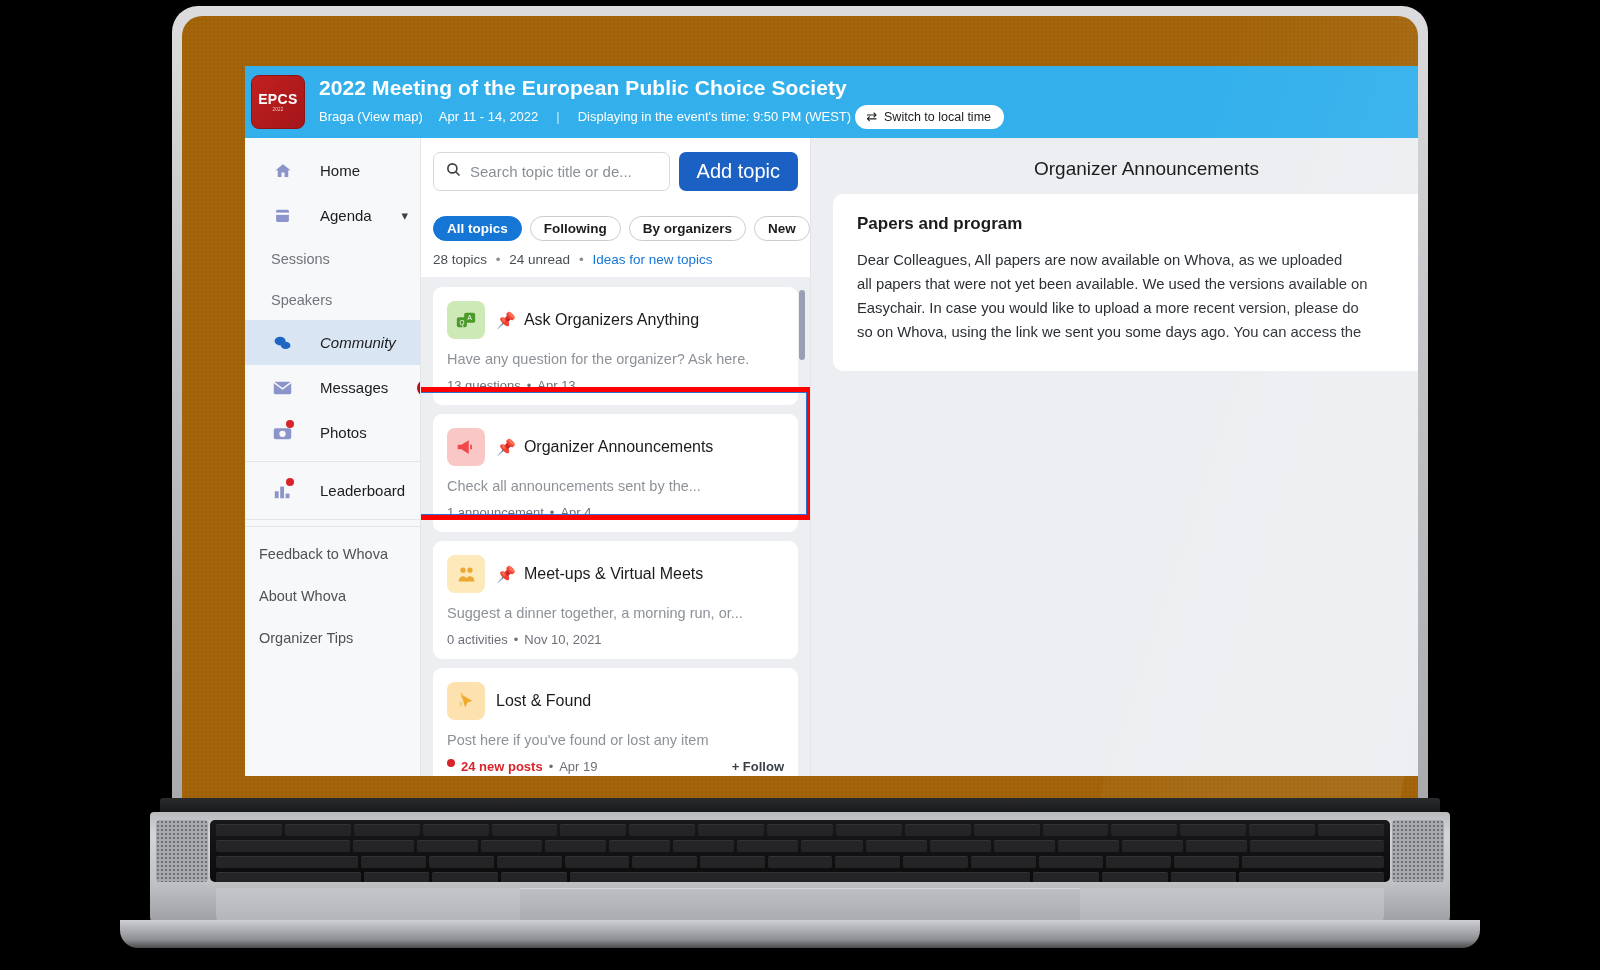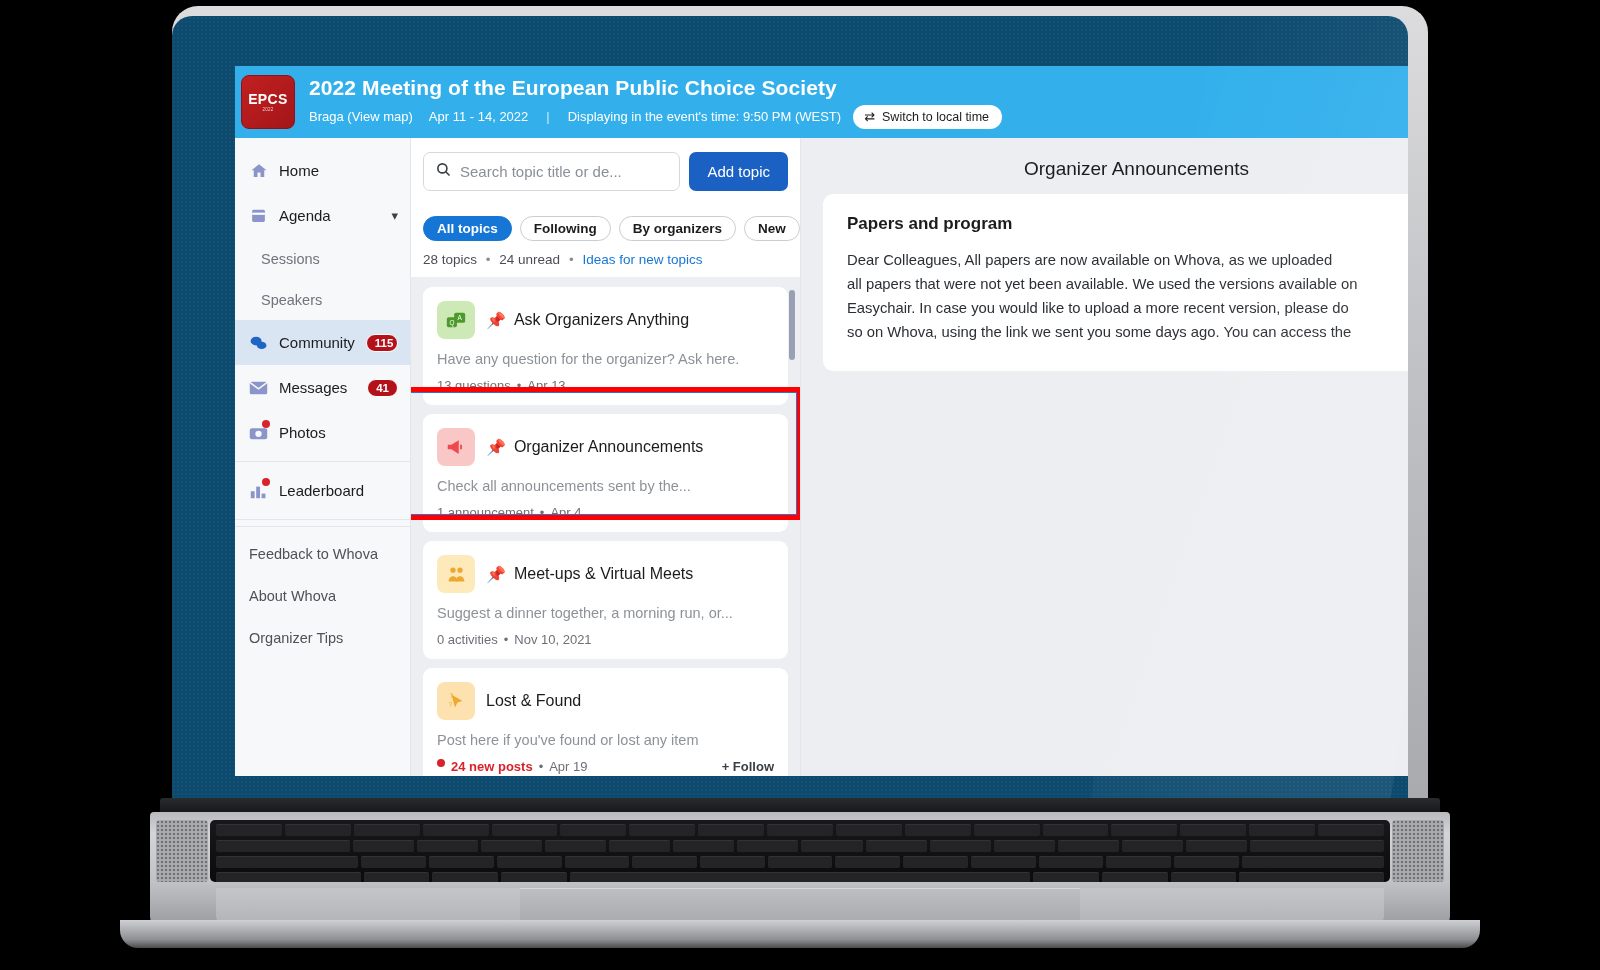--- a/index.html
+++ b/index.html
@@ -14,23 +14,23 @@
   #scene { position: relative; width: 1600px; height: 970px; background: #000; }
 
   .laptop-lid {
     position: absolute; left: 172px; top: 6px;
     width: 1256px; height: 800px;
     background: linear-gradient(180deg,#dcdcde 0%,#c3c4c7 40%,#a9aaad 100%);
     border-radius: 26px 26px 4px 4px;
     box-shadow: 0 2px 6px rgba(0,0,0,.6);
   }
   .laptop-bezel {
-    position: absolute; left: 172px; top: 16px;
+    position: absolute; left: 182px; top: 16px;
     width: 1236px; height: 786px;
-    background: #0c4a6e;
+    background: #a16207;
     border-radius: 20px 20px 2px 2px;
     overflow: hidden;
   }
   .bezel-sheen {
     position: absolute; right: -40px; top: -10px;
     width: 300px; height: 860px;
     background: linear-gradient(100deg, rgba(255,255,255,0) 0%, rgba(255,255,255,.055) 55%, rgba(255,255,255,.07) 100%);
     transform: skewX(-9deg);
     pointer-events: none;
   }
@@ -108,42 +108,42 @@
     border:1px solid #8f1316;
   }
   .logo-main { color:#fff; font-weight:bold; font-size:14px; letter-spacing:.4px; line-height:1; }
   .logo-yr { color:#f3c9c9; font-size:4.5px; line-height:1.1; margin-top:2px; letter-spacing:.2px; }
   .hdr-texts { display:flex; flex-direction:column; gap:5px; }
   .event-title { color:#fff; font-size:21px; font-weight:bold; letter-spacing:.1px; white-space:nowrap; }
   .event-sub { display:flex; align-items:center; gap:0; color:#fff; font-size:13px; white-space:nowrap; }
   .event-sub .loc { margin-right:16px; }
   .event-sub .dates { margin-right:18px; }
   .event-sub .bar { opacity:.75; margin-right:18px; }
-  .event-sub .tz { margin-right:12px; }
+  .event-sub .tz { margin-right:4px; }
   .switch-btn {
     display:inline-flex; align-items:center; gap:7px;
     background:#fff; color:#1b1b1b; font-size:12.5px;
     border-radius:14px; padding:5px 13px 5px 11px; white-space:nowrap;
     cursor:pointer;
   }
   .switch-btn .sw-ico { font-size:13px; line-height:1; }
 
   
   .app-body { display:flex; height:638px; }
 
   
   .sidebar {
     width:176px; flex:0 0 176px; background:#f7f8f9; border-right:1px solid #e3e5e8;
     padding-top:10px; overflow:hidden;
   }
   .nav-item {
-    display:flex; align-items:center; height:45px; padding:0 12px 0 14px; gap:11px;
+    display:flex; align-items:center; height:45px; padding:0 12px 0 28px; gap:28px;
     font-size:15px; color:#1c1c1e; cursor:pointer; position:relative;
   }
-  .nav-item.active { background:#dae5f3; }
+  .nav-item.active { background:#dae5f3;font-style:italic; }
   .nav-item .ico { width:19px; height:19px; flex:0 0 19px; display:flex; align-items:center; justify-content:center; position:relative; }
   .nav-item .label { flex:1; white-space:nowrap; }
   .nav-sub {
     display:flex; align-items:center; height:41px; padding-left:26px;
     font-size:14.5px; color:#70747a; cursor:pointer;
   }
   .badge {
     background:#b4121b; color:#fff; font-size:11.5px; font-weight:bold;
     border-radius:11px; padding:2px 8px; min-width:28px; text-align:center;
     border:1.5px solid #fff;
@@ -170,21 +170,21 @@
     flex:1; display:flex; align-items:center; gap:9px;
     border:1px solid #d5d8dc; border-radius:7px; height:39px; padding:0 12px;
     background:#fff;
   }
   .search-box input {
     border:none; outline:none; font-size:15px; color:#202124; width:100%;
     font-family:"Liberation Sans", sans-serif; background:transparent;
   }
   .search-box input::placeholder { color:#8a8f96; }
   .add-btn {
-    background:#1b61c4; color:#fff; font-size:15px; border:none; border-radius:7px;
+    background:#1b61c4; color:#fff; font-size:20px; border:none; border-radius:7px;
     padding:0 18px; height:39px; cursor:pointer; white-space:nowrap;
     font-family:"Liberation Sans", sans-serif;
   }
   .chips { display:flex; gap:8px; margin-top:25px; }
   .chip {
     border:1px solid #c9ccd1; border-radius:15px; padding:4px 13px;
     font-size:13.5px; color:#1c1c1e; background:#fff; cursor:pointer; white-space:nowrap;
     font-weight:bold;
   }
   .chip.on { background:#1676d6; border-color:#1676d6; color:#fff; }

